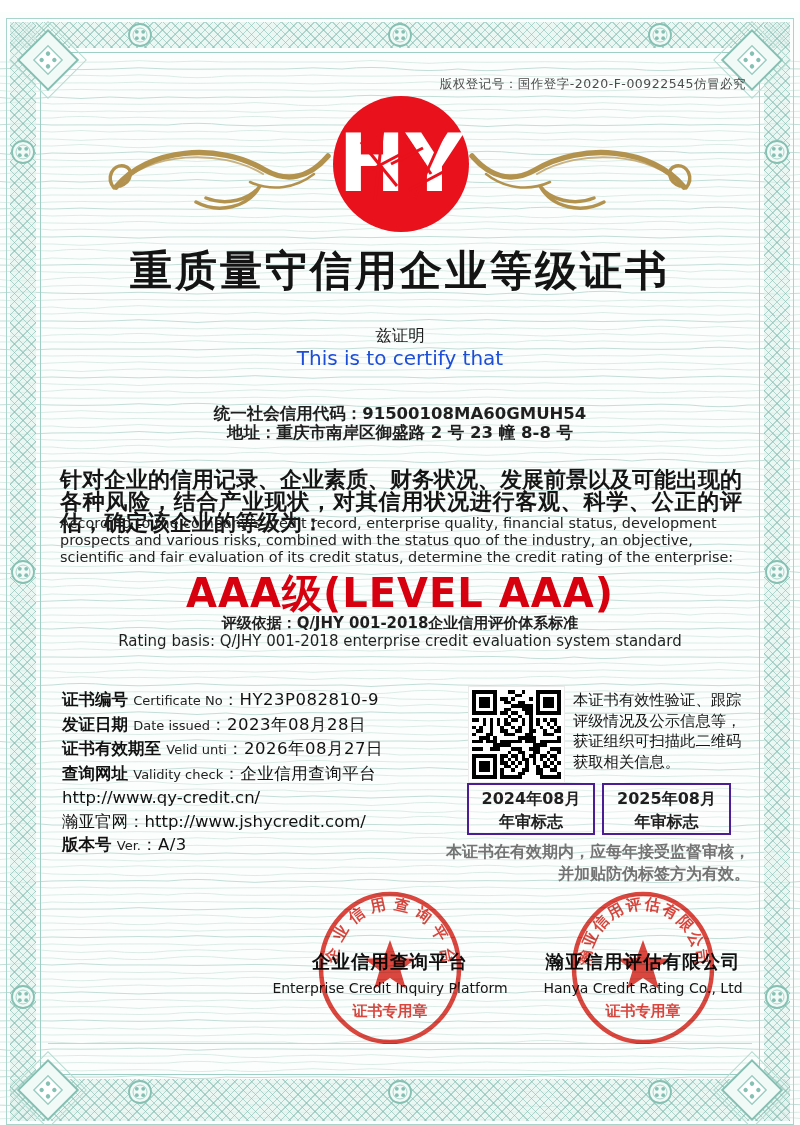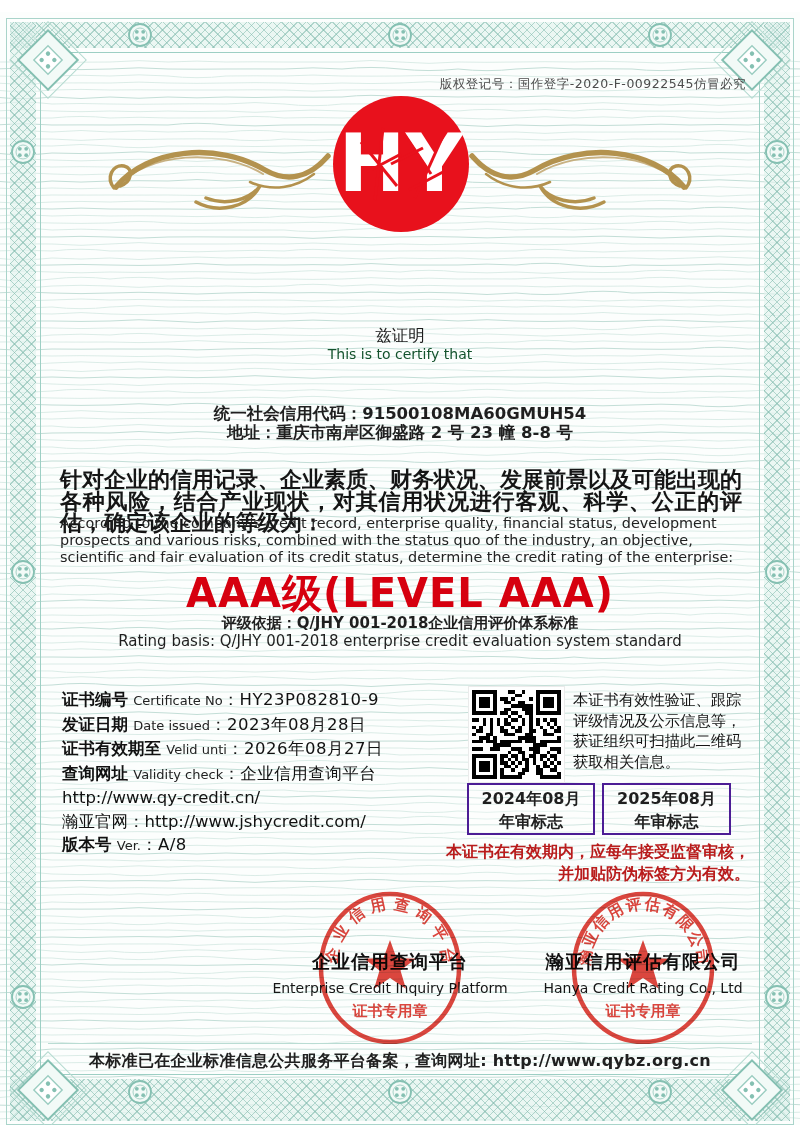--- a/index.html
+++ b/index.html
@@ -26,41 +26,41 @@
   .abs{position:absolute;z-index:3;}
   .center{left:0;right:0;text-align:center;}
   .copyright{top:64px;left:0;right:54px;text-align:right;font-size:12.5px;color:#4c4c4c;letter-spacing:.5px;}
   .logo-wrap{top:82px;left:331px;width:140px;height:140px;z-index:4;}
   .flourish{top:118px;width:232px;height:88px;z-index:3;}
   .flourish.fl-left{left:100px;}
   .flourish.fl-right{left:468px;transform:scaleX(-1);}
   .title-zh{top:231px;font-size:42px;font-weight:700;letter-spacing:3px;color:#141414;}
   .title-en{top:282px;font-size:17px;color:#1d1d1d;}
   .certify-zh{top:313px;font-size:16.5px;color:#1d1d1d;}
-  .certify-en{top:334px;font-size:14px;color:#14532d;}
+  .certify-en{top:334px;font-size:20px;color:#1d4ed8;}
   .company{top:357px;font-size:26px;font-weight:800;letter-spacing:1px;color:#101010;}
   .credit-code{top:391px;font-size:16.5px;font-weight:600;}
   .address{top:410px;font-size:16.5px;font-weight:600;}
   .body-zh{top:457px;left:60px;right:58px;font-size:22px;font-weight:600;line-height:21.5px;text-align:justify;color:#151515;}
   .body-en{top:503px;left:60px;right:58px;font-size:14.4px;line-height:16.8px;text-align:left;color:#222;}
   .level{top:554px;font-size:40px;font-weight:800;letter-spacing:1px;color:var(--level-red,#d6000f);}
   .basis-zh{top:602px;font-size:15px;font-weight:600;}
   .basis-en{top:620px;font-size:15px;}
   
   .details{top:676px;left:62px;width:400px;font-size:16.5px;line-height:23.5px;color:#111;}
   .details .zh{font-weight:600;}
   .details .en{font-size:13px;color:#222;}
   .details .val{letter-spacing:.5px;}
   
   .qr{top:674px;left:468px;width:97px;height:97px;background:#fff;padding:3px;border:1px solid rgba(0,0,0,.08);}
   .qr-note{top:678px;left:573px;width:178px;font-size:15.3px;line-height:20.5px;font-weight:500;color:#151515;}
   .annual-box{top:771px;height:52px;border:2px solid #4c1d95;text-align:center;font-size:16px;font-weight:600;line-height:23px;padding-top:2px;background:rgba(255,255,255,.25);}
   .annual-1{left:467px;width:128px;}
   .annual-2{left:602px;width:129px;}
-  .supervision{top:829px;left:420px;right:50px;text-align:right;font-size:16px;font-weight:700;line-height:21.5px;color:#b91c1c;}
+  .supervision{top:829px;left:420px;right:50px;text-align:right;font-size:16px;font-weight:700;line-height:21.5px;color:#737373;}
   
   .org{top:937px;text-align:center;z-index:3;}
   .org-left{left:258px;width:264px;}
   .org-right{left:508px;width:270px;}
   .org .org-zh{font-size:18.5px;font-weight:700;letter-spacing:1px;color:#101010;}
   .org .org-en{font-size:14px;margin-top:6px;color:#161616;}
   .seal{position:absolute;z-index:5;mix-blend-mode:multiply;opacity:.93;}
   .seal-left{left:315px;top:876px;}
   .seal-right{left:568px;top:876px;}
   
@@ -222,40 +222,41 @@
       <line x1="30" y1="48" x2="66" y2="92"></line>
       <line x1="52" y1="34" x2="44" y2="106"></line>
       <line x1="36" y1="78" x2="70" y2="60"></line>
       <line x1="72" y1="38" x2="100" y2="80"></line>
       <line x1="112" y1="42" x2="84" y2="104"></line>
       <line x1="78" y1="96" x2="112" y2="78"></line>
       <line x1="60" y1="70" x2="92" y2="54"></line>
     </g>
   </svg>
 
+  <div class="abs center title-zh">重质量守信用企业等级证书</div>
 
   <div class="abs center certify-zh">兹证明</div>
   <div class="abs center certify-en">This is to certify that</div>
   <div class="abs center credit-code">统一社会信用代码：91500108MA60GMUH54</div>
   <div class="abs center address">地址：重庆市南岸区御盛路 2 号 23 幢 8-8 号</div>
 
   <div class="abs body-zh">针对企业的信用记录、企业素质、财务状况、发展前景以及可能出现的各种风险，结合产业现状，对其信用状况进行客观、科学、公正的评估，确定该企业的等级为：</div>
   <div class="abs body-en">According to the company's credit record, enterprise quality, financial status, development prospects and various risks, combined with the status quo of the industry, an objective, scientific and fair evaluation of its credit status, determine the credit rating of the enterprise:</div>
   <div class="abs center level">AAA级(LEVEL AAA)</div>
   <div class="abs center basis-zh">评级依据：Q/JHY 001-2018企业信用评价体系标准</div>
   <div class="abs center basis-en">Rating basis: Q/JHY 001-2018 enterprise credit evaluation system standard</div>
 
   <div class="abs details">
     <div><span class="zh">证书编号</span> <span class="en">Certificate No</span><span class="val">：HY23P082810-9</span></div>
     <div><span class="zh">发证日期</span> <span class="en">Date issued</span><span class="val">：2023年08月28日</span></div>
     <div><span class="zh">证书有效期至</span> <span class="en">Velid unti</span><span class="val">：2026年08月27日</span></div>
     <div><span class="zh">查询网址</span> <span class="en">Validity check</span><span class="val">：企业信用查询平台</span></div>
     <div>http://www.qy-credit.cn/</div>
     <div>瀚亚官网：http://www.jshycredit.com/</div>
-    <div><span class="zh">版本号</span> <span class="en">Ver.</span><span class="val">：A/8</span></div>
+    <div><span class="zh">版本号</span> <span class="en">Ver.</span><span class="val">：A/3</span></div>
   </div>
 
   <svg class="abs qr" id="qr" viewBox="0 0 25 25" style="shape-rendering:crispEdges">
       <rect x="0" y="0" width="25" height="25" fill="#ffffff"></rect>
       <rect x="10" y="0" width="1" height="1" fill="#000"></rect>
       <rect x="11" y="0" width="1" height="1" fill="#000"></rect>
       <rect x="14" y="0" width="1" height="1" fill="#000"></rect>
       <rect x="12" y="1" width="1" height="1" fill="#000"></rect>
       <rect x="13" y="1" width="1" height="1" fill="#000"></rect>
       <rect x="8" y="2" width="1" height="1" fill="#000"></rect>
@@ -520,15 +521,14 @@
       </defs>
     <ellipse cx="75" cy="80" rx="69" ry="74" fill="none" stroke="#dc382f" stroke-width="4.5"></ellipse>
     <polygon fill="#dc382f" points="75,52 81.5,70.1 100.7,70.7 85.5,82.4 90.9,100.8 75,90 59.1,100.8 64.5,82.4 49.3,70.7 68.5,70.1"></polygon>
     <text font-size="15.5" font-weight="bold" fill="#dc382f" font-family="DejaVu Sans, Liberation Sans, sans-serif">
       <textPath href="#ringB" startOffset="50%" text-anchor="middle" textLength="172" lengthAdjust="spacing">瀚亚信用评估有限公司</textPath>
     </text>
     <text x="75" y="128" text-anchor="middle" font-size="15" font-weight="bold" fill="#dc382f" font-family="DejaVu Sans, Liberation Sans, sans-serif">证书专用章</text>
   </svg>
 
   <div class="abs footer-rule"></div>
-  <div class="abs center footer-line">本标准已在企业标准信息公共服务平台备案，查询网址: http://www.qybz.org.cn</div>
 
 </div>
 
 </body></html>

